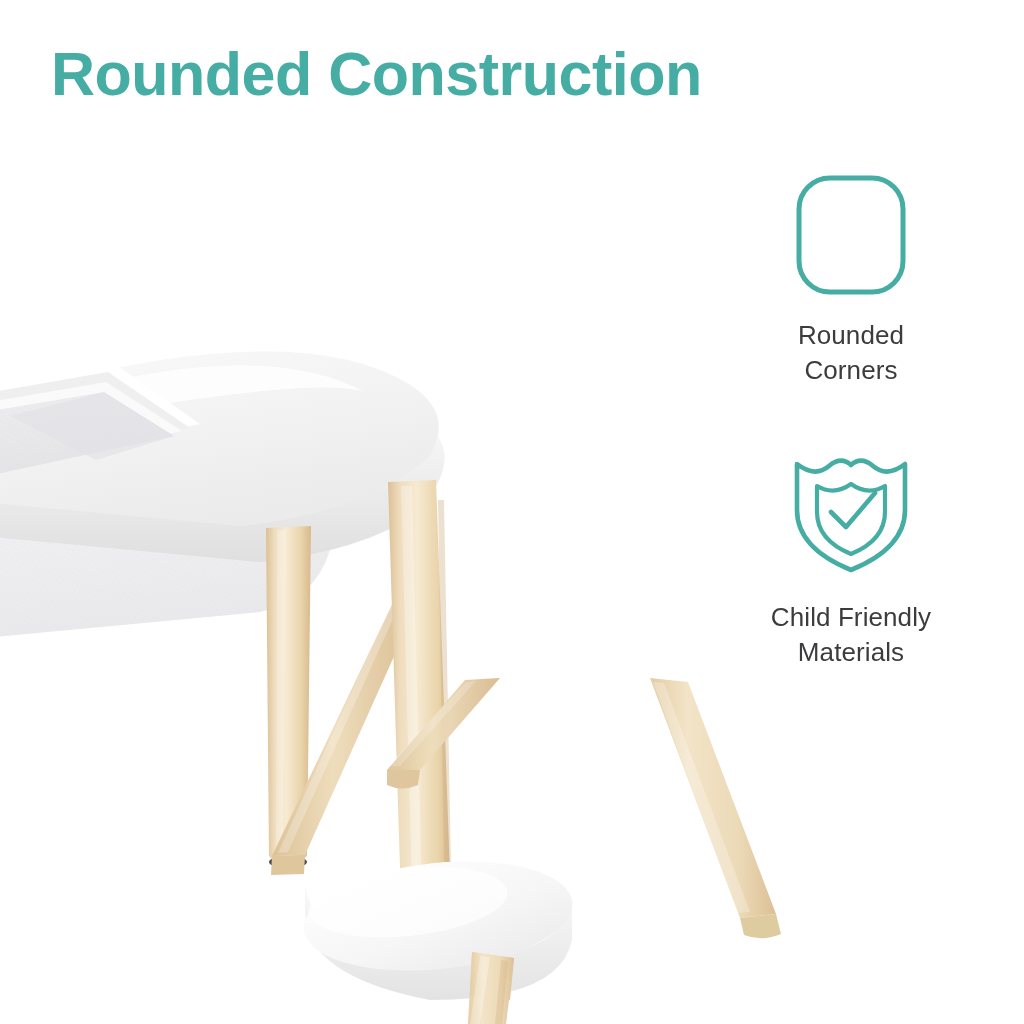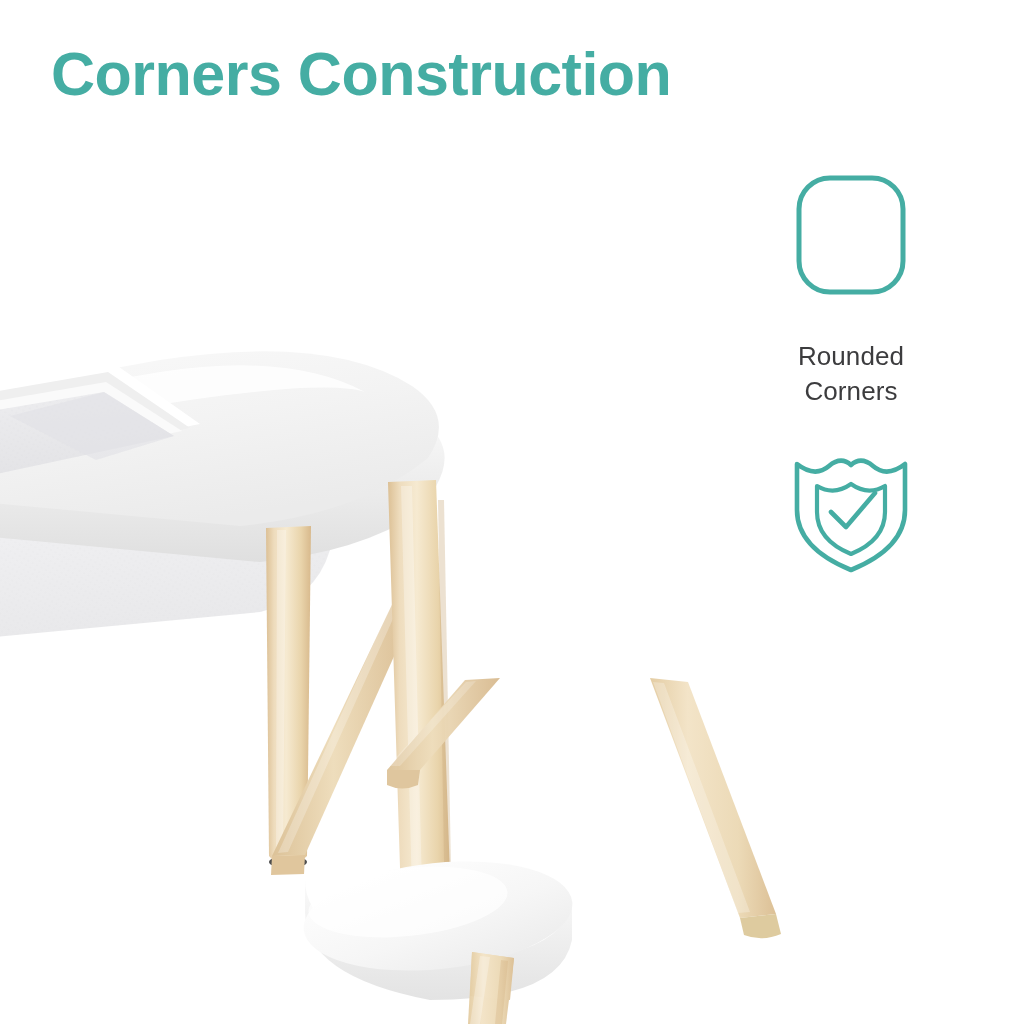--- a/index.html
+++ b/index.html
@@ -61,21 +61,21 @@
   .feature-label {
     margin-top: 14px;
     font-size: 26px;
     font-weight: 300;
     color: #3c3c3e;
     line-height: 1.36;
     letter-spacing: 0.1px;
     white-space: pre-line;
   }
   #feature-rounded { left: 721px; top: 168px; }
-  #feature-rounded .feature-label { margin-top: 33px; }
+  #feature-rounded .feature-label { margin-top: 12px; }
   #feature-materials { left: 721px; top: 448px; }
   #feature-materials .feature-label { margin-top: 20px; }
 
   
   #product-photo {
     position: absolute;
     left: -140px;
     top: 300px;
     width: 1000px;
     height: 724px;
@@ -228,21 +228,21 @@
         <g>
           <path d="M612 652 L654 658 L646 724 L608 724 Z" fill="url(#woodFlat)"></path>
           <path d="M612 652 L654 658 L650 700 L610 696 Z" fill="url(#woodFlat)"></path>
           <path d="M620 656 L630 657 L620 724 L610 724 Z" fill="#ffffff" opacity="0.28"></path>
           <path d="M641 660 L648 661 L642 724 L635 724 Z" fill="#cfab7c" opacity="0.3"></path>
         </g>
       </g>
     </svg>
   </div>
 
-  <div class="headline">Corners Construction</div>
+  <div class="headline">Rounded Construction</div>
 
 
   <div class="feature" id="feature-rounded">
     <span class="feature-icon">
       <svg width="124" height="134" viewBox="0 0 124 134" xmlns="http://www.w3.org/2000/svg">
         <rect x="10" y="10" width="104" height="114" rx="31" ry="31" fill="none" stroke="#45ADA3" stroke-width="5"></rect>
       </svg>
     </span>
     <div class="feature-label">Rounded
 Corners</div>
@@ -264,15 +264,17 @@
         <path d="M28 38
                  Q45 48 62 36
                  Q79 48 96 38
                  L96 64
                  Q96 92 62 106
                  Q28 92 28 64 Z" fill="none" stroke="#45ADA3" stroke-width="4.2" stroke-linejoin="round" stroke-linecap="round"></path>
 
         <path d="M42 64 L57 79 L86 45" fill="none" stroke="#45ADA3" stroke-width="4.6" stroke-linecap="round" stroke-linejoin="round"></path>
       </svg>
     </span>
+    <div class="feature-label">Child Friendly
+Materials</div>
   </div>
 
 </div>
 
 </body></html>

